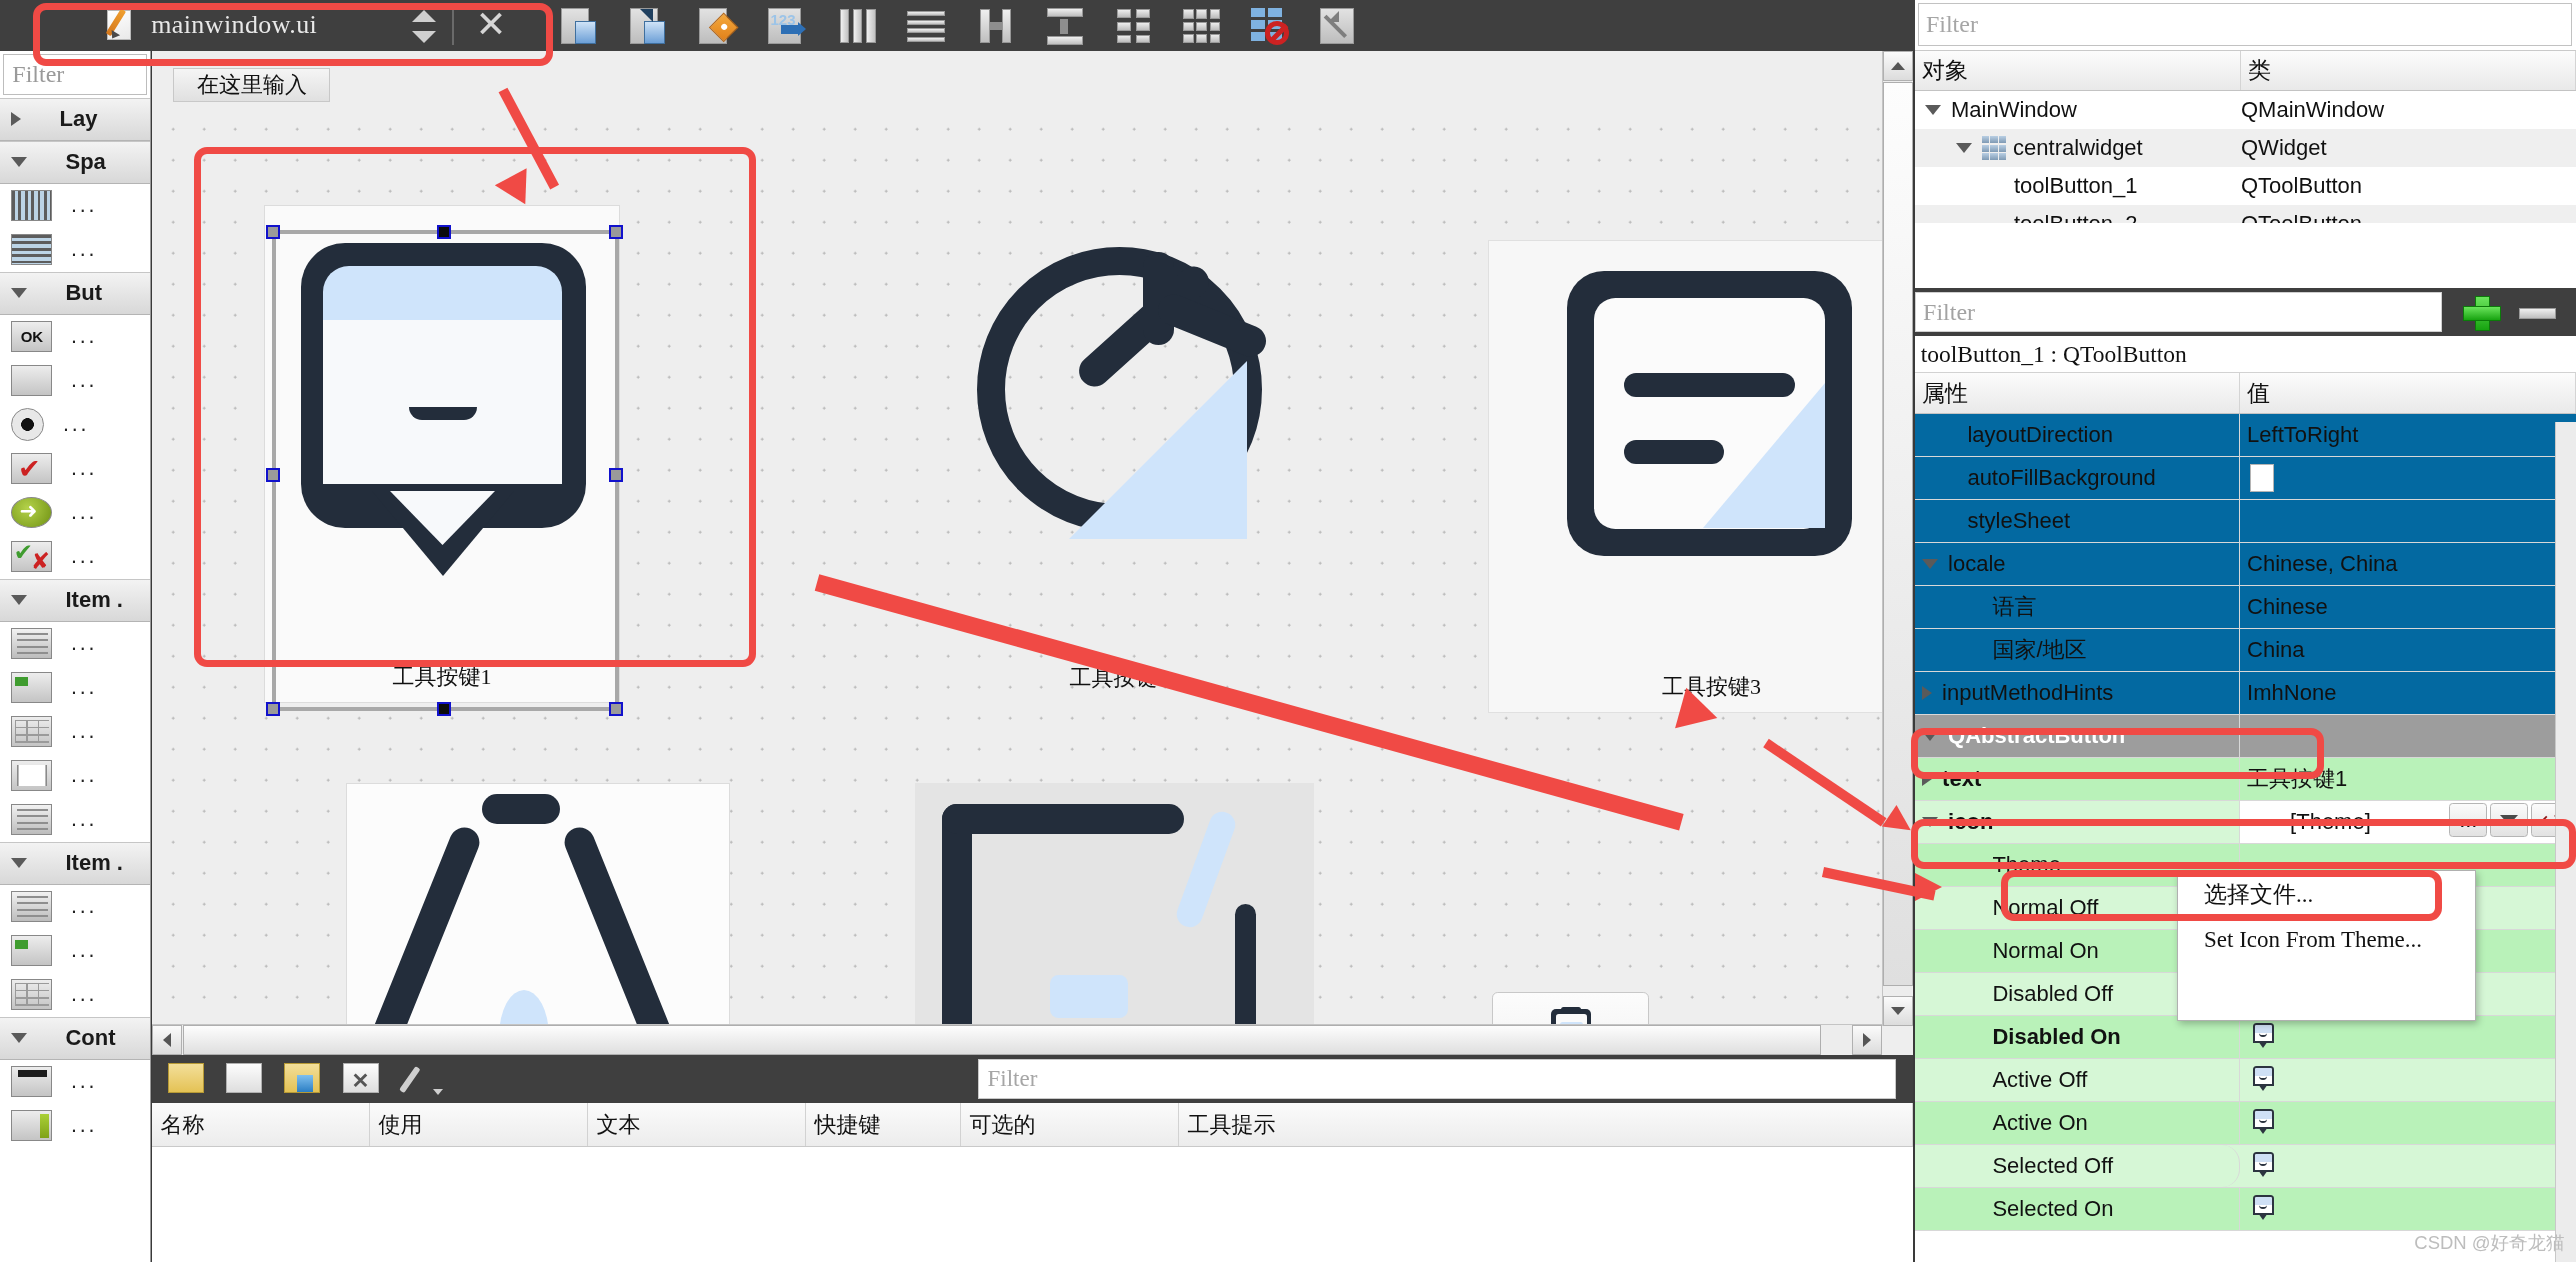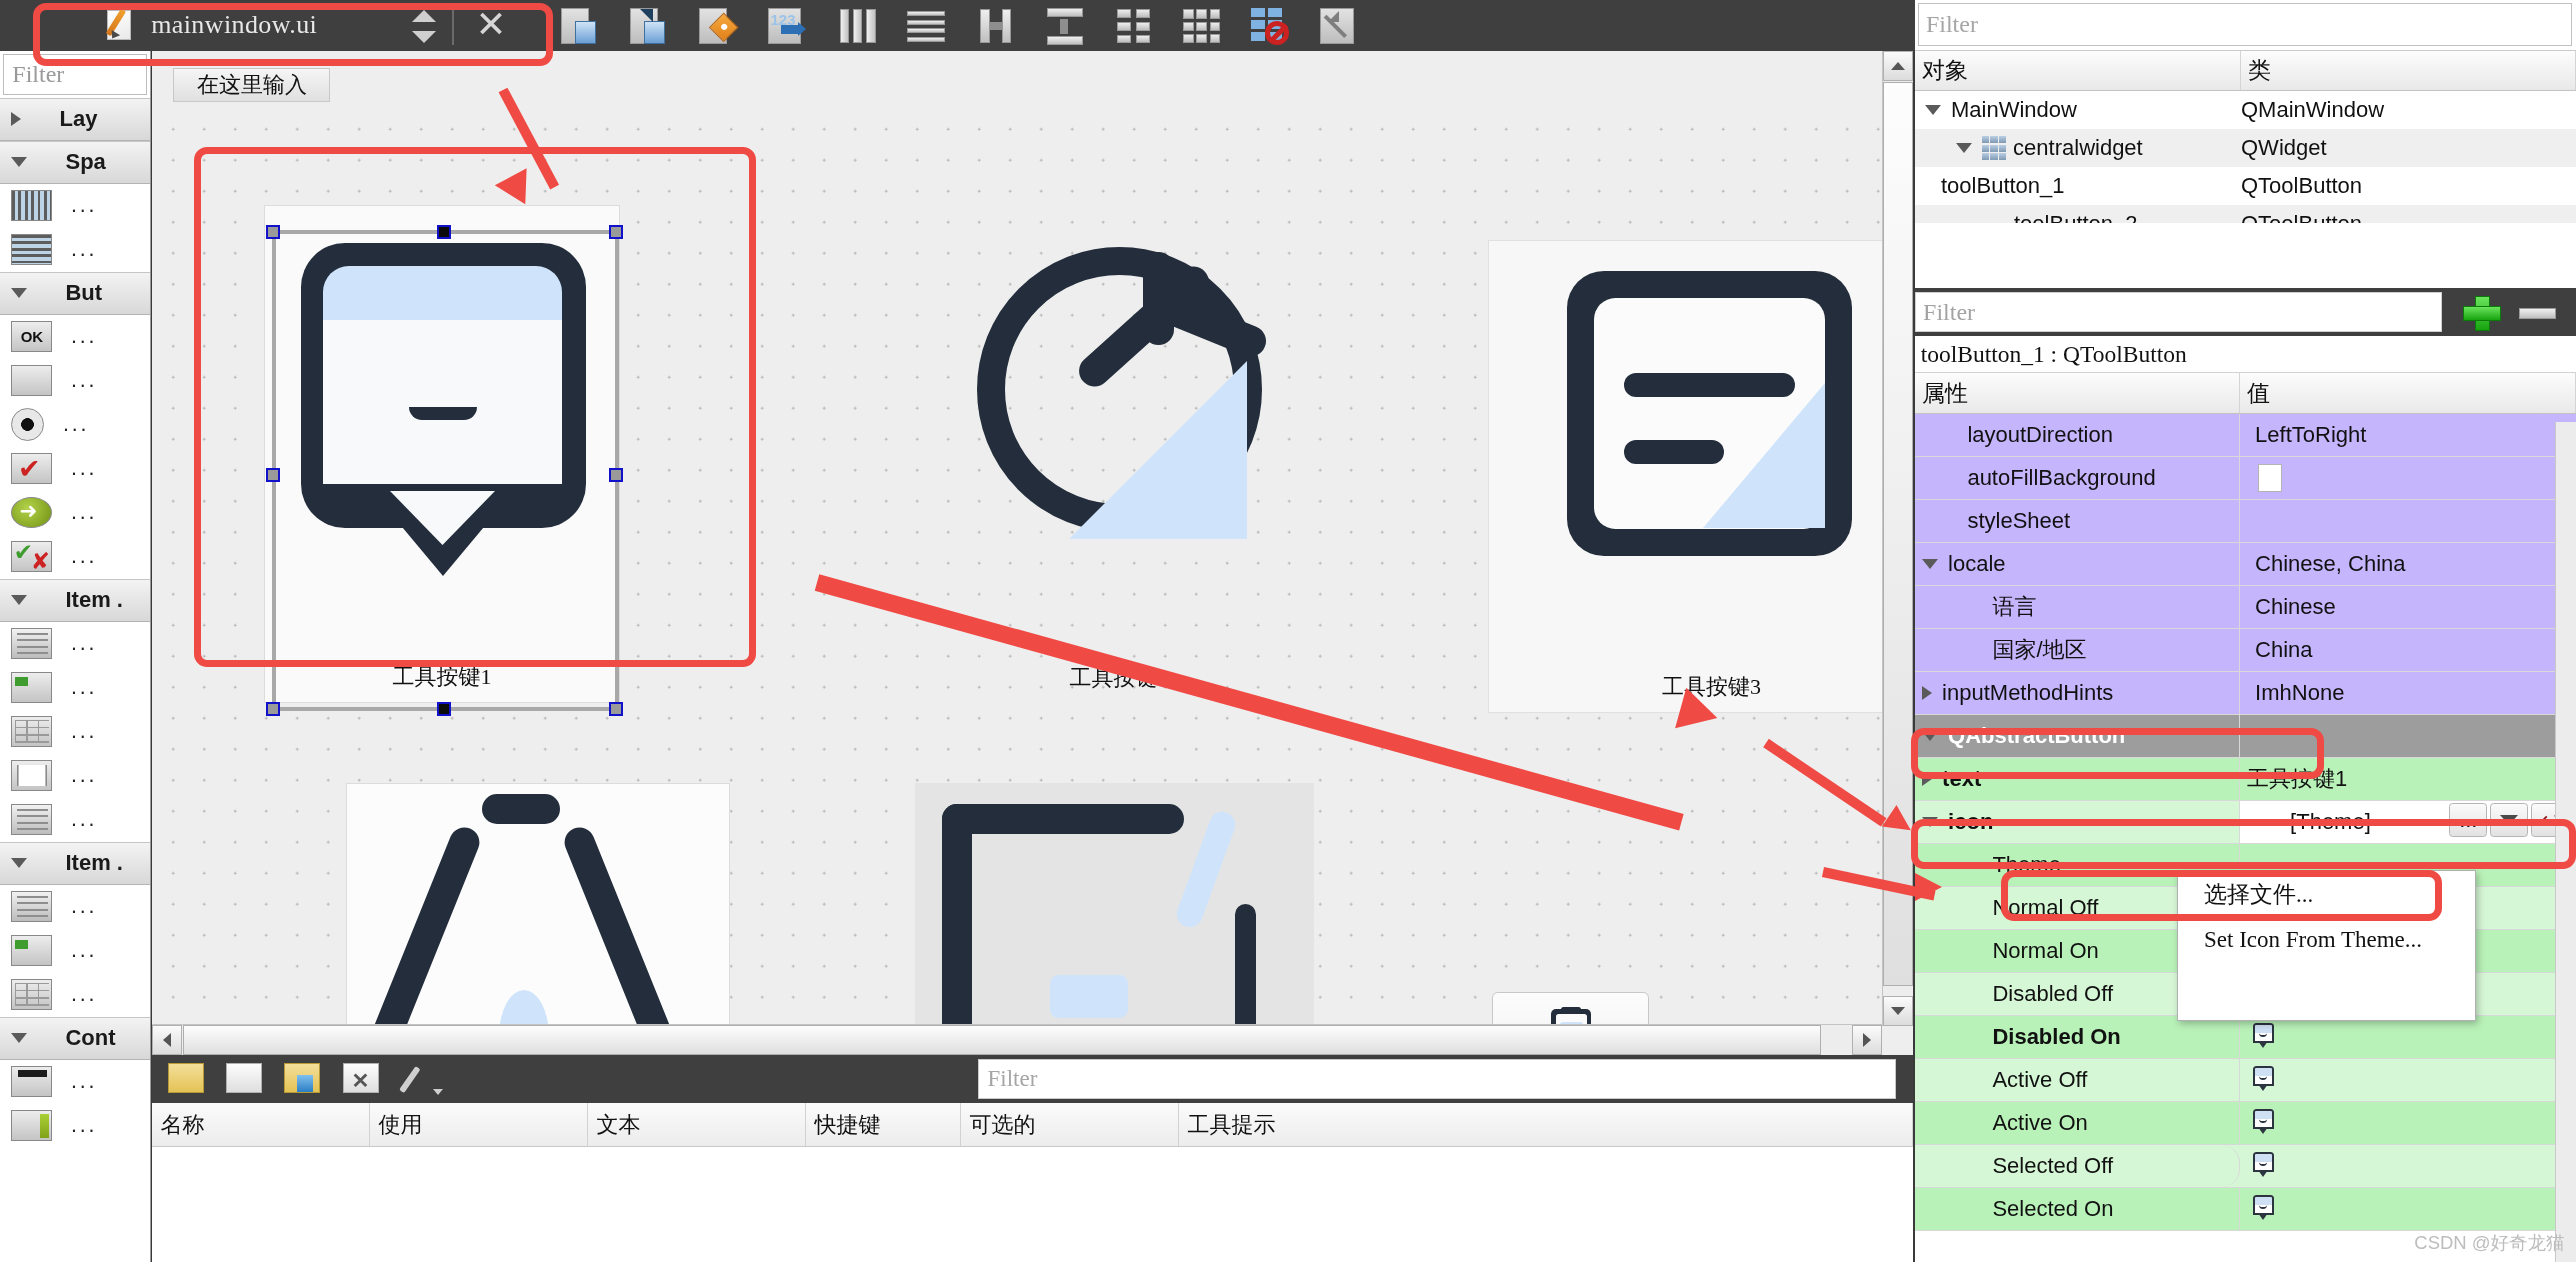--- a/index.html
+++ b/index.html
@@ -159,21 +159,21 @@
   .minus-ic { position:absolute; left:604px; top:308px; width:37px; height:11.4px; background:linear-gradient(180deg,#f0f0f0,#bfbfbf); border:0.7px solid #9a9a9a;}
   #prop-objline { position:absolute; left:0; top:336px; width:661px; height:37px; background:#fff; border-bottom:0.7px solid #d2d2d2;
      display:flex; align-items:center; font-family:"Liberation Serif",serif; font-size:23.5px; color:#111; padding-left:5.7px;}
   #prop-header { position:absolute; left:0; top:373px; width:661px; height:41px; display:flex;
      background:linear-gradient(180deg,#fcfcfc,#e9e9e9); border-bottom:0.7px solid #c3c3c3;}
   #prop-header div { font-size:23px; color:#111; display:flex; align-items:center; border-right:0.7px solid #d4d4d4;}
   #prop-rows { position:absolute; left:0; top:414px; width:661px; height:848px; overflow:hidden;}
   .p-row { height:43px; display:flex; align-items:center; font-size:22px; color:#111; border-bottom:0.7px solid #d8d8d8;}
   .p-row .pk { width:325px; display:flex; align-items:center; overflow:hidden; white-space:nowrap; border-right:0.7px solid #d8d8d8; height:100%;}
   .p-row .pv { flex:1; display:flex; align-items:center; padding-left:7.1px; height:100%; overflow:hidden; white-space:nowrap;}
-  .y1 { background:#c4b5fd;gap:8px; }
+  .y1 { background:#0369a1; }
   .g1 { background:#b9f2b9; } .g2 { background:#d6f7d6; }
   .grp { background:#9d9d9d; color:#fff; font-weight:bold; }
   .chk-box { width:24px; height:28.5px; background:#fff; border:1.4px solid #b4b4b4; margin-left:2.8px;}
   .mini-ico { width:24px; height:28.5px; position:relative; margin-left:4.3px; flex:none;}
   .mini-ico .body { position:absolute; left:1.4px; top:0; width:21.4px; height:20px; border:2.1px solid #2c3440; border-radius:3.6px 3.6px 0 0; background:#fff; overflow:hidden;}
   .mini-ico .fill { position:absolute; left:0; top:0; right:0; height:7.8px; background:#cfe0f5;}
   .mini-ico .tail { position:absolute; left:7.1px; top:18.5px; width:0;height:0;border-left:5px solid transparent;border-right:5px solid transparent;border-top:7.1px solid #2c3440;}
   .mini-ico .sm { position:absolute; left:7.8px; top:10.7px; width:7.8px; height:3.6px; border-bottom:2.1px solid #2c3440; border-radius:0 0 4.3px 4.3px;}
 
   
@@ -580,21 +580,21 @@
             <i></i>
             <i></i>
             <i></i>
             <i></i>
           </div>
           <span>centralwidget</span>
         </div>
         <div class="cls">QWidget</div>
       </div>
       <div class="tree-row">
-        <div class="name" style="">
+        <div class="name" style="padding-left: 73px;">
           <div style="width: 26px; flex: 0 0 auto;"></div>
           <span>toolButton_1</span>
         </div>
         <div class="cls">QToolButton</div>
       </div>
       <div class="tree-row alt">
         <div class="name" style="padding-left: 73px;">
           <div style="width: 26px; flex: 0 0 auto;"></div>
           <span>toolButton_2</span>
         </div>

